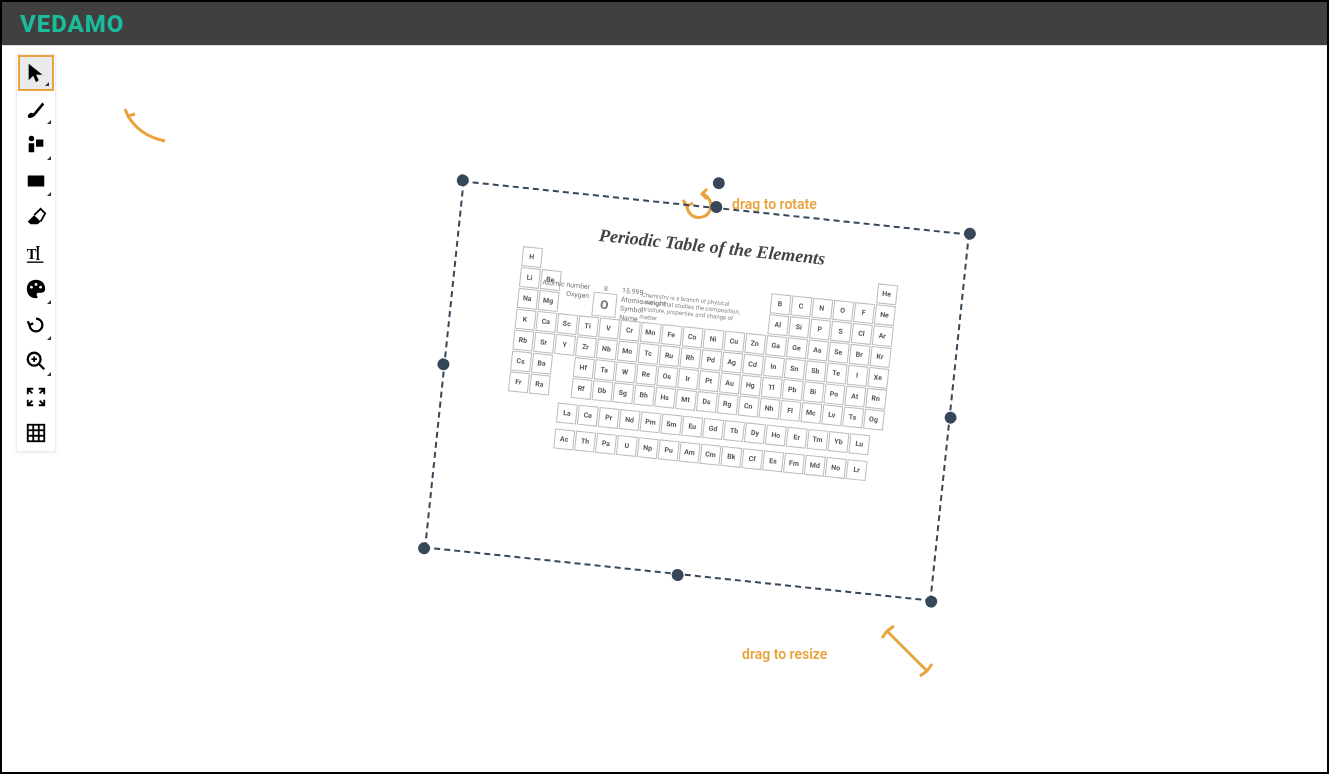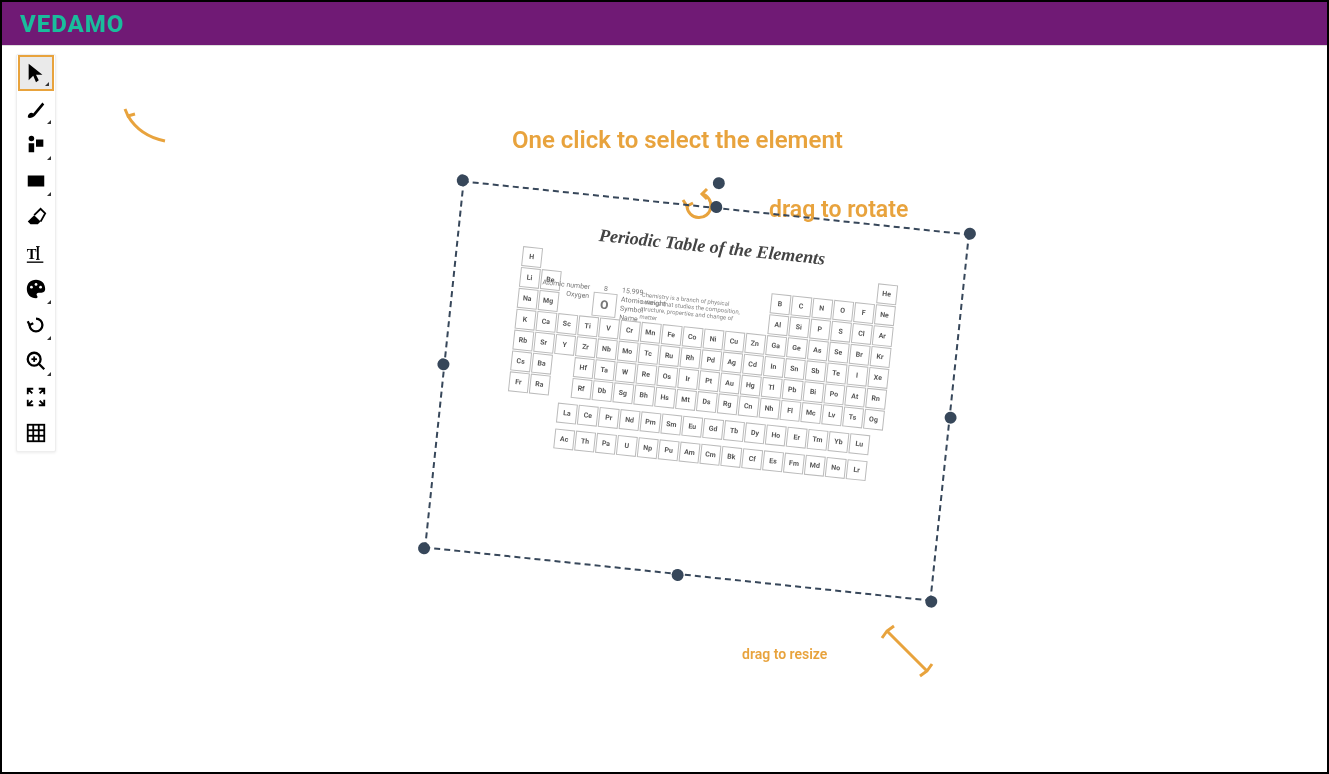--- a/index.html
+++ b/index.html
@@ -7,21 +7,21 @@
   font-family: -apple-system, BlinkMacSystemFont, "Segoe UI", Roboto, Arial, sans-serif;
   background: #fff;
   width: 1329px;
   height: 774px;
   border: 2px solid #000;
   position: relative;
   overflow: hidden;
 }
 .header {
   height: 44px;
-  background: #701a75;
+  background: #404040;
   border-bottom: 1px solid #ddd;
   display: flex;
   align-items: center;
   padding-left: 18px;
 }
 .logo {
   font-size: 24px;
   font-weight: 800;
   color: #1abc9c;
   letter-spacing: 1px;
@@ -63,21 +63,21 @@
 .canvas-area {
   position: absolute;
   left: 60px; top: 44px; right: 0; bottom: 0;
 }
 .annotation {
   position: absolute;
   color: #e8a33d;
   font-weight: 600;
 }
 .main-annotation { font-size: 24px; left: 450px; top: 80px; }
-.rotate-annotation { font-size: 23px; left: 707px; top: 150px; text-align: center; }
+.rotate-annotation { font-size: 14px; left: 670px; top: 150px; text-align: center; }
 .resize-annotation { font-size: 14px; left: 680px; top: 600px; }
 
 
 .selection {
   position: absolute;
   left: 380px; top: 160px;
   width: 510px; height: 370px;
   transform: rotate(6deg);
   transform-origin: center;
 }
@@ -259,21 +259,20 @@
   </div>
 </div>
 
 <div class="canvas-area">
 
   <svg class="arrow-pointer" width="50" height="40" viewBox="0 0 50 40">
     <path d="M45 35 Q20 30 8 10" fill="none" stroke="#e8a33d" stroke-width="3"></path>
     <path d="M5 3 L8 10 L15 8" fill="none" stroke="#e8a33d" stroke-width="3"></path>
   </svg>
 
-  <div class="annotation main-annotation">One click to select the element</div>
 
   <svg class="arrow-rotate" width="50" height="40" viewBox="0 0 50 40">
     <path d="M25 8 A12 12 0 1 1 10 20" fill="none" stroke="#e8a33d" stroke-width="3"></path>
     <path d="M6 14 L10 20 L16 17" fill="none" stroke="#e8a33d" stroke-width="3"></path>
     <path d="M30 3 L25 8 L30 13" fill="none" stroke="#e8a33d" stroke-width="3"></path>
   </svg>
   <div class="annotation rotate-annotation">drag to rotate</div>
 
   <div class="annotation resize-annotation">drag to resize</div>
   <svg class="arrow-resize" width="70" height="70" viewBox="0 0 70 70">

